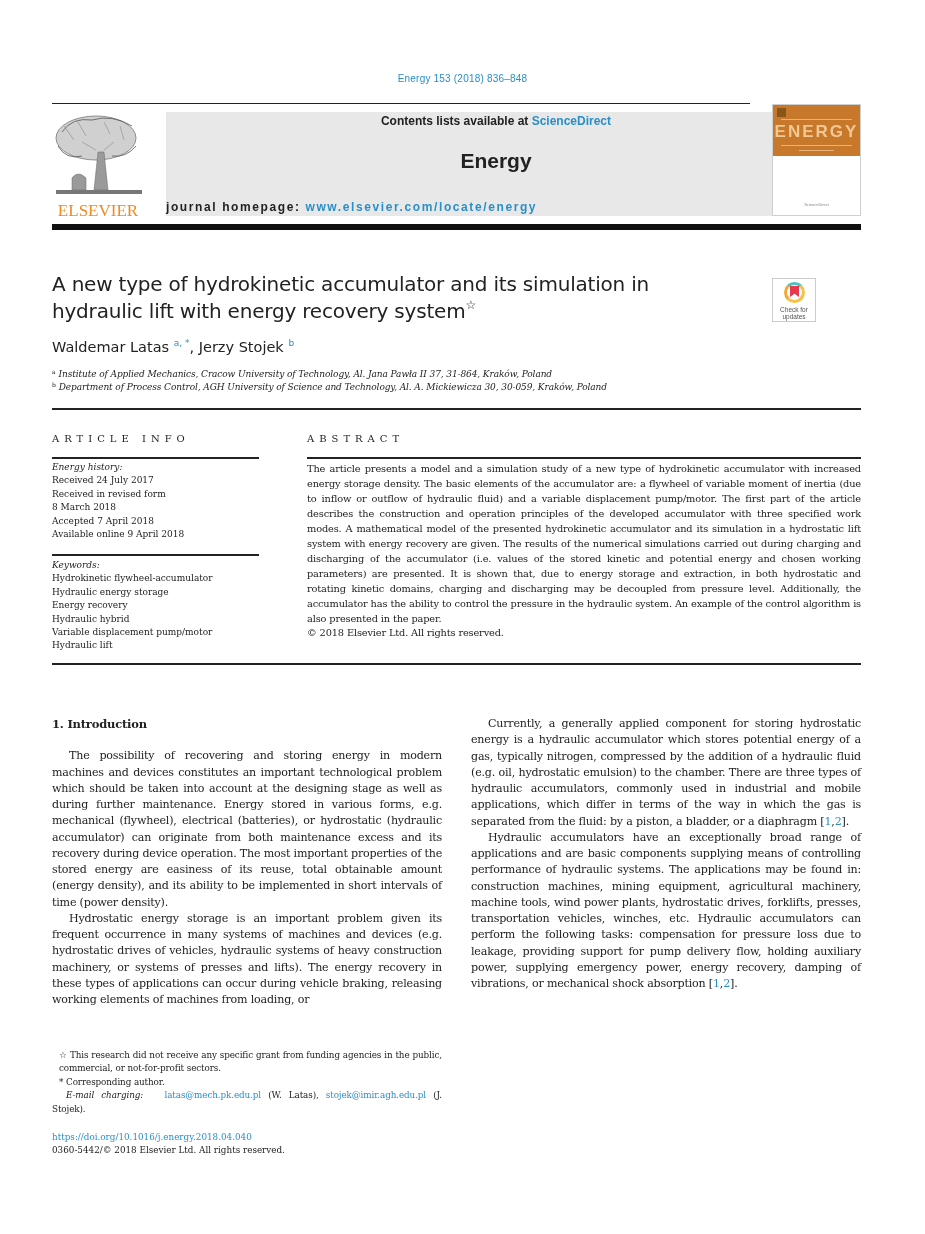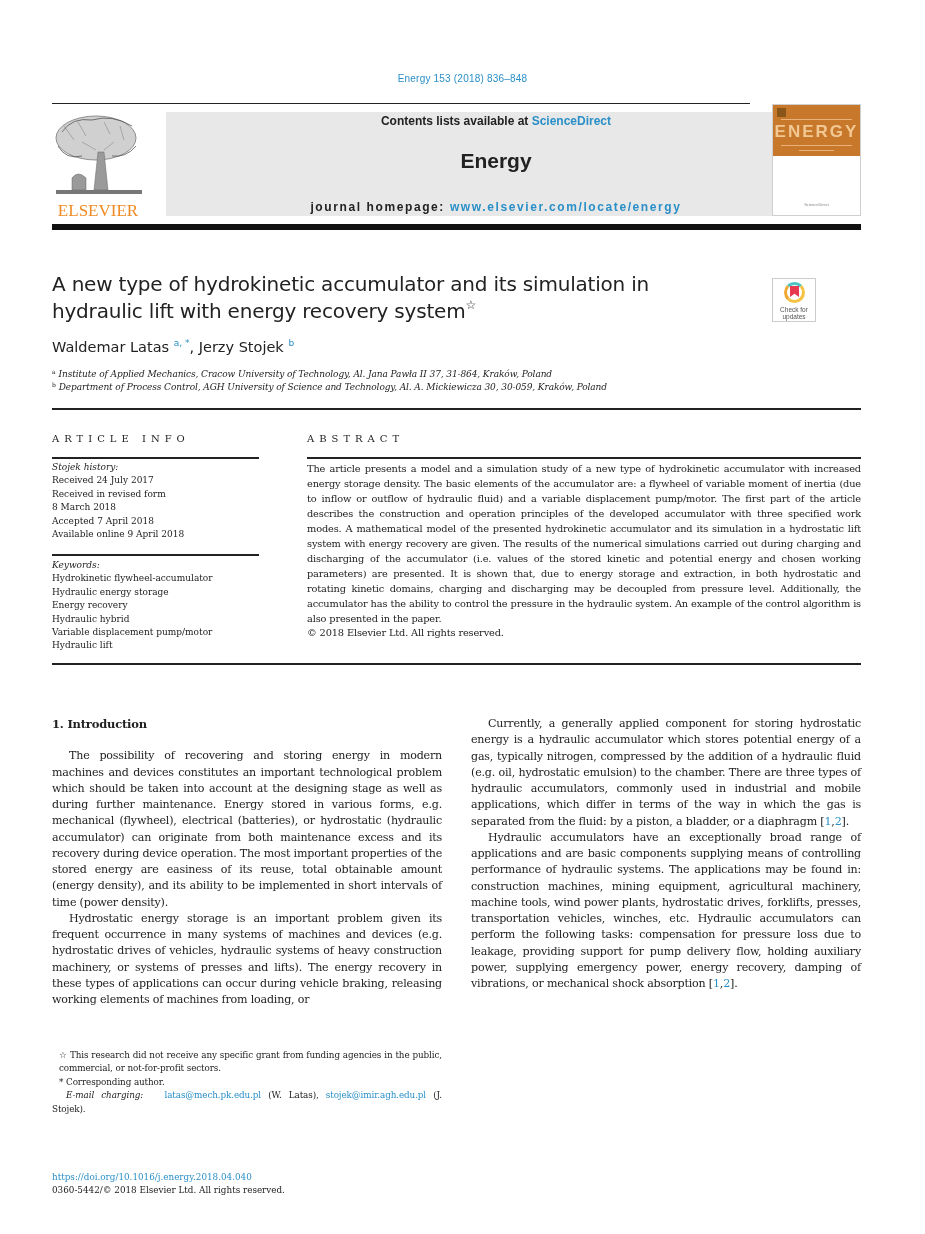--- a/index.html
+++ b/index.html
@@ -11,21 +11,21 @@
 
     .top-rule { position: absolute; top: 103px; left: 52px; width: 698px; height: 1px; background: #222; }
 
     .logo { position: absolute; top: 112px; left: 52px; width: 92px; height: 106px; }
     .logo svg { display: block; }
     .logo-word { position: absolute; left: 0; top: 89px; width: 92px; text-align: center; font-family: "Liberation Serif", serif; font-size: 17px; color: #f08a22; letter-spacing: 0px; }
 
     .masthead { position: absolute; top: 112px; left: 166px; width: 660px; height: 104px; background: #e8e8e8; font-weight: bold; }
     .masthead .contents { position: absolute; top: 2px; left: 0; width: 100%; text-align: center; font-family: "Liberation Sans", sans-serif; font-size: 12px; color: #222; }
     .masthead .jtitle { position: absolute; top: 37px; left: 0; width: 100%; text-align: center; font-family: "Liberation Sans", sans-serif; font-size: 21px; color: #222; }
-    .masthead .homepage { position: absolute; top: 88px; left: 0; width: 100%; text-align: center; font-family: "Liberation Sans", sans-serif; font-size: 12px; letter-spacing: 1.6px; color: #222; }
+    .masthead .homepage { position: absolute; top: 88px; left: 0; width: 100%; text-align: left; font-family: "Liberation Sans", sans-serif; font-size: 12px; letter-spacing: 1.6px; color: #222; }
 
     .cover { position: absolute; top: 104px; left: 772px; width: 89px; height: 112px; border: 1px solid #cfcfcf; background: #fff; }
     .cover .band { position: absolute; top: 0; left: 0; width: 87px; height: 51px; background: #c8782a; }
     .cover .band .emblem { position: absolute; top: 3px; left: 4px; width: 9px; height: 9px; background: #8a5518; }
     .cover .band .word { position: absolute; top: 17px; left: 0; width: 87px; text-align: center; font-family: "Liberation Sans", sans-serif; font-weight: bold; font-size: 17px; letter-spacing: 2px; color: #f1c894; }
     .cover .band .tiny { position: absolute; left: 8px; width: 71px; height: 1px; background: #e8b27a; }
     .cover .footer-mark { position: absolute; bottom: 8px; left: 0; width: 87px; text-align: center; font-family: "Liberation Sans", sans-serif; font-size: 4px; color: #888; }
 
     .thick-rule { position: absolute; top: 224px; left: 52px; width: 809px; height: 6px; background: #111; }
 
@@ -60,21 +60,21 @@
     .col-left { top: 716px; left: 52px; width: 390px; }
     .col-right { top: 716px; left: 471px; width: 390px; }
     .col p { text-indent: 17px; }
     .col p.noind { text-indent: 0; }
     .col .intro-head { font-weight: bold; font-size: 11.5px; text-indent: 0; margin-bottom: 16px; }
 
     .footnotes { position: absolute; top: 1049px; left: 52px; width: 390px; font-family: "DejaVu Serif", serif; font-size: 8.8px; line-height: 13.4px; color: #222; text-align: justify; letter-spacing: -0.1px; }
     .footnotes .ind { padding-left: 7px; }
     .footnotes .em { font-style: italic; }
 
-    .doi { position: absolute; top: 1131px; left: 52px; font-family: "DejaVu Serif", serif; font-size: 8.8px; line-height: 13.4px; color: #222; margin-top: 40px; }
+    .doi { position: absolute; top: 1131px; left: 52px; font-family: "DejaVu Serif", serif; font-size: 8.8px; line-height: 13.4px; color: #222; }
   </style>
 </head>
 <body>
 
 <div class="journal-ref">Energy 153 (2018) 836–848</div>
 
 <div class="top-rule"></div>
 
 <div class="logo">
   <svg width="92" height="88" viewBox="0 0 92 88">
@@ -152,21 +152,21 @@
 
 <div class="mid-rule"></div>
 
 <div class="sec-head" style="left:52px">ARTICLE INFO</div>
 <div class="sec-head" style="left:307px">ABSTRACT</div>
 
 <div class="small-rule" style="top:457px;left:52px;width:207px"></div>
 <div class="small-rule" style="top:457px;left:307px;width:554px"></div>
 
 <div class="info-list" style="top:461px">
-  <div class="lab">Stojek history:</div>
+  <div class="lab">Energy history:</div>
   <div>Received 24 July 2017</div>
   <div>Received in revised form</div>
   <div>8 March 2018</div>
   <div>Accepted 7 April 2018</div>
   <div>Available online 9 April 2018</div>
 </div>
 
 <div class="small-rule" style="top:554px;left:52px;width:207px"></div>
 
 <div class="info-list" style="top:559px">

